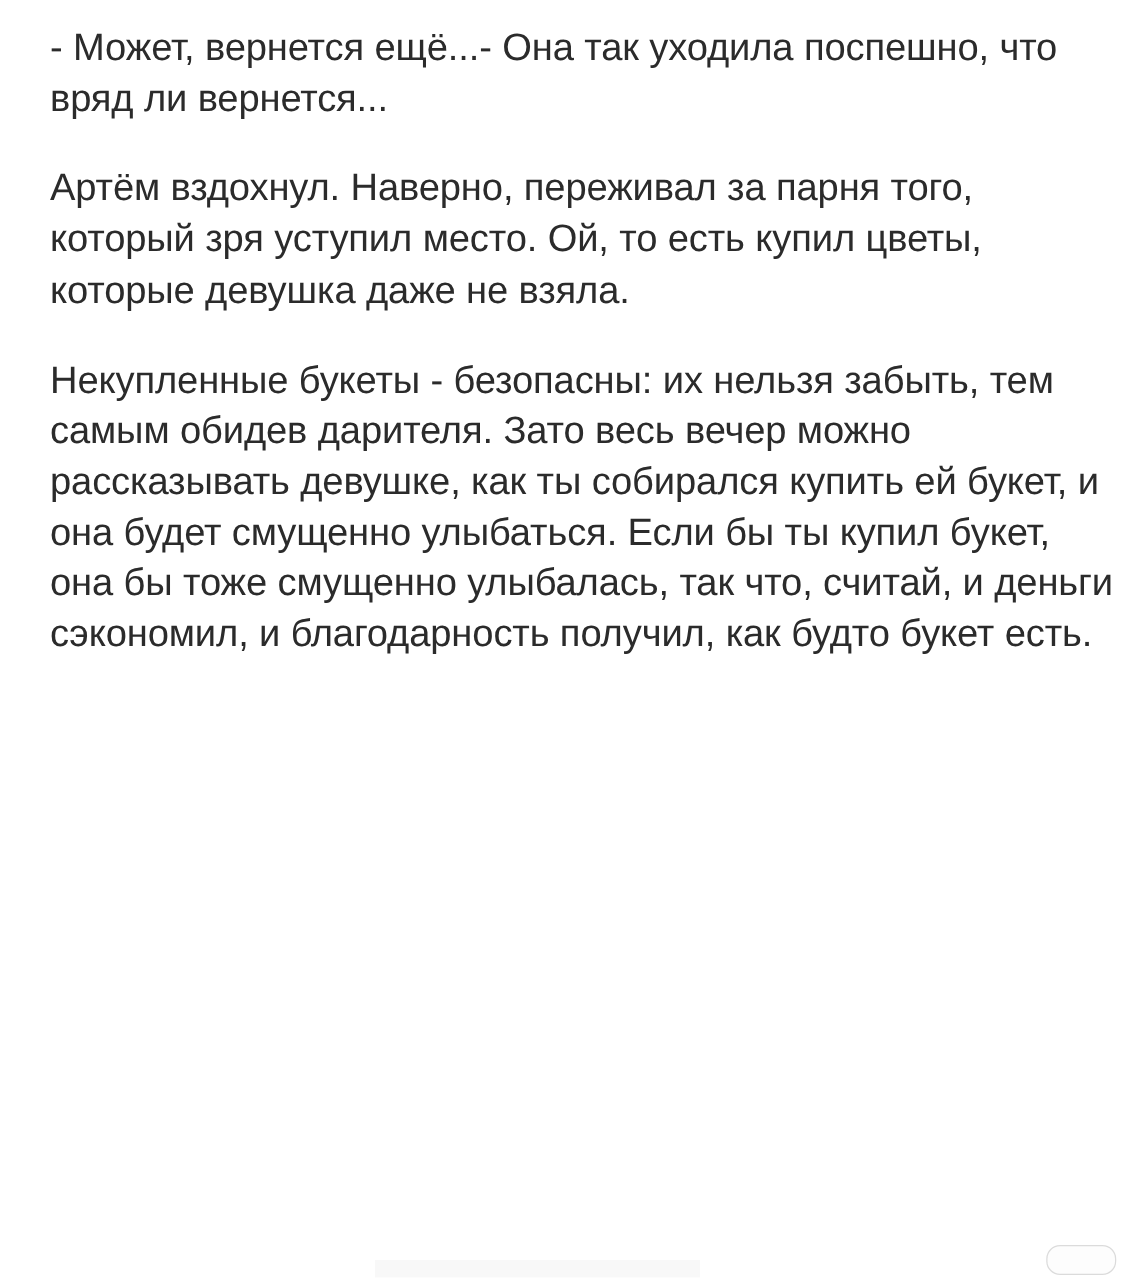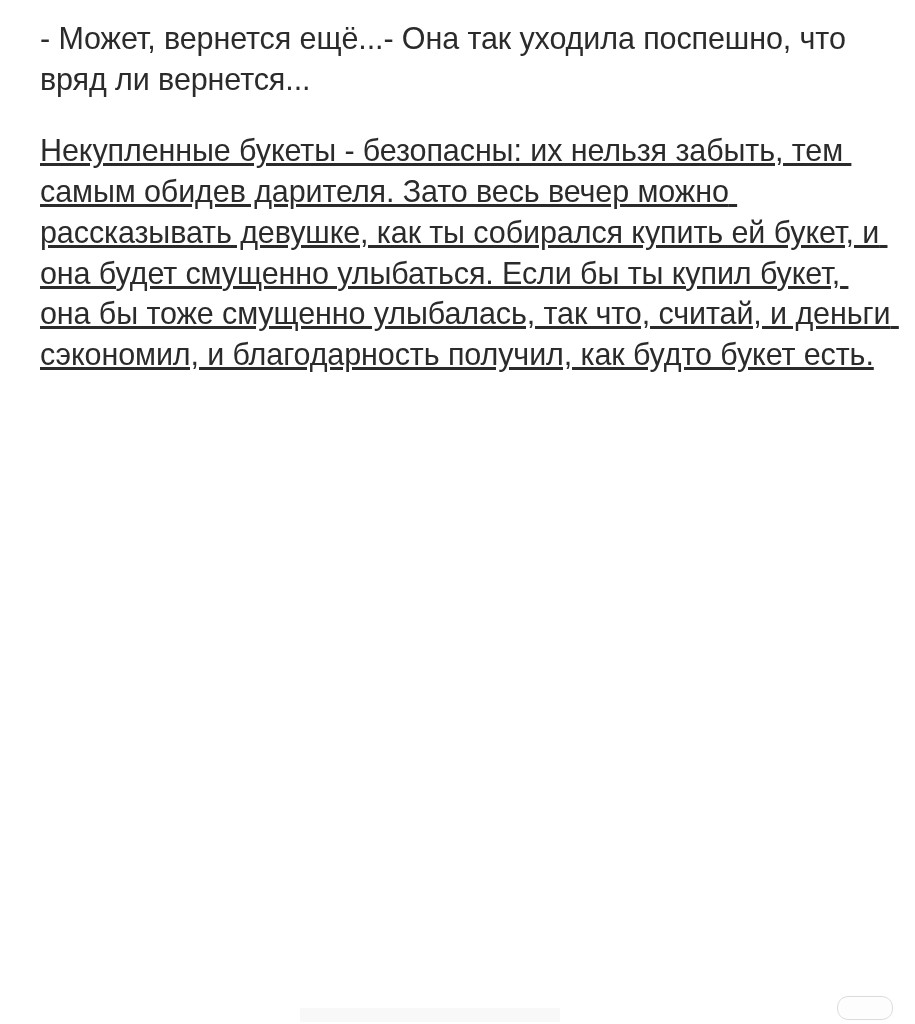--- a/index.html
+++ b/index.html
@@ -29,21 +29,20 @@
     line-height: 1.335;
     letter-spacing: -0.1px;
     font-weight: 400;
   }
   .para {
     margin: 0 0 31px 0;
     white-space: pre-wrap;
   }
   .para:last-child {
     margin-bottom: 16px;
-    text-decoration: underline;
   }
   .corner-hint {
     position: absolute;
     right: 22px;
     bottom: 4px;
     width: 54px;
     height: 22px;
     border: 1px solid #d8d8d8;
     border-radius: 11px;
     background: #fdfdfd;
@@ -58,17 +57,18 @@
     background: #f6f6f6;
     opacity: 0.8;
   }
 </style>
 </head>
 <body>
 
 <div class="page">
   <div class="text-body">
     <p class="para">- Может, вернется ещё...- Она так уходила поспешно, что вряд ли вернется...</p>
+    <p class="para">Артём вздохнул. Наверно, переживал за парня того, который зря уступил место. Ой, то есть купил цветы, которые девушка даже не взяла.</p>
     <p class="para">Некупленные букеты - безопасны: их нельзя забыть, тем самым обидев дарителя. Зато весь вечер можно рассказывать девушке, как ты собирался купить ей букет, и она будет смущенно улыбаться. Если бы ты купил букет, она бы тоже смущенно улыбалась, так что, считай, и деньги сэкономил, и благодарность получил, как будто букет есть.</p>
   </div>
   <div class="faint-strip"></div>
   <div class="corner-hint"></div>
 </div>
 
 </body></html>

